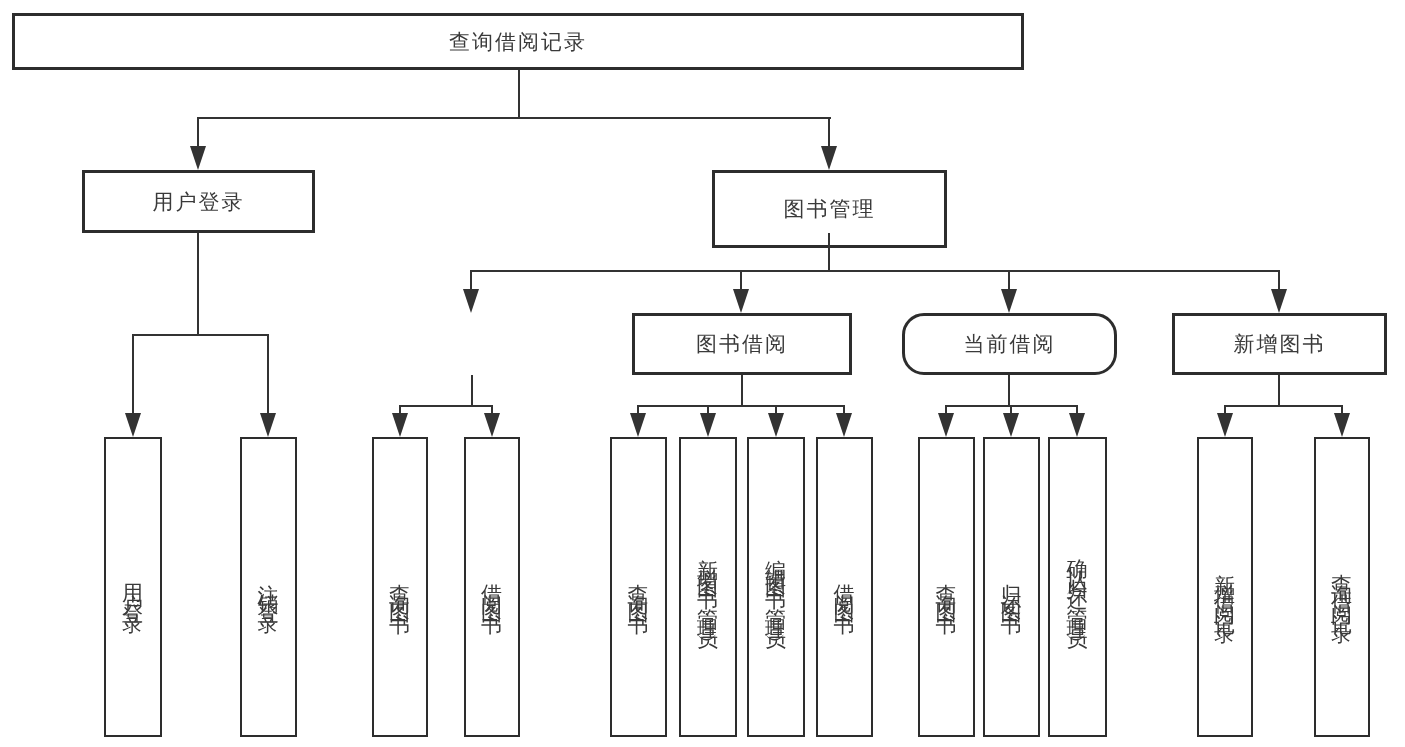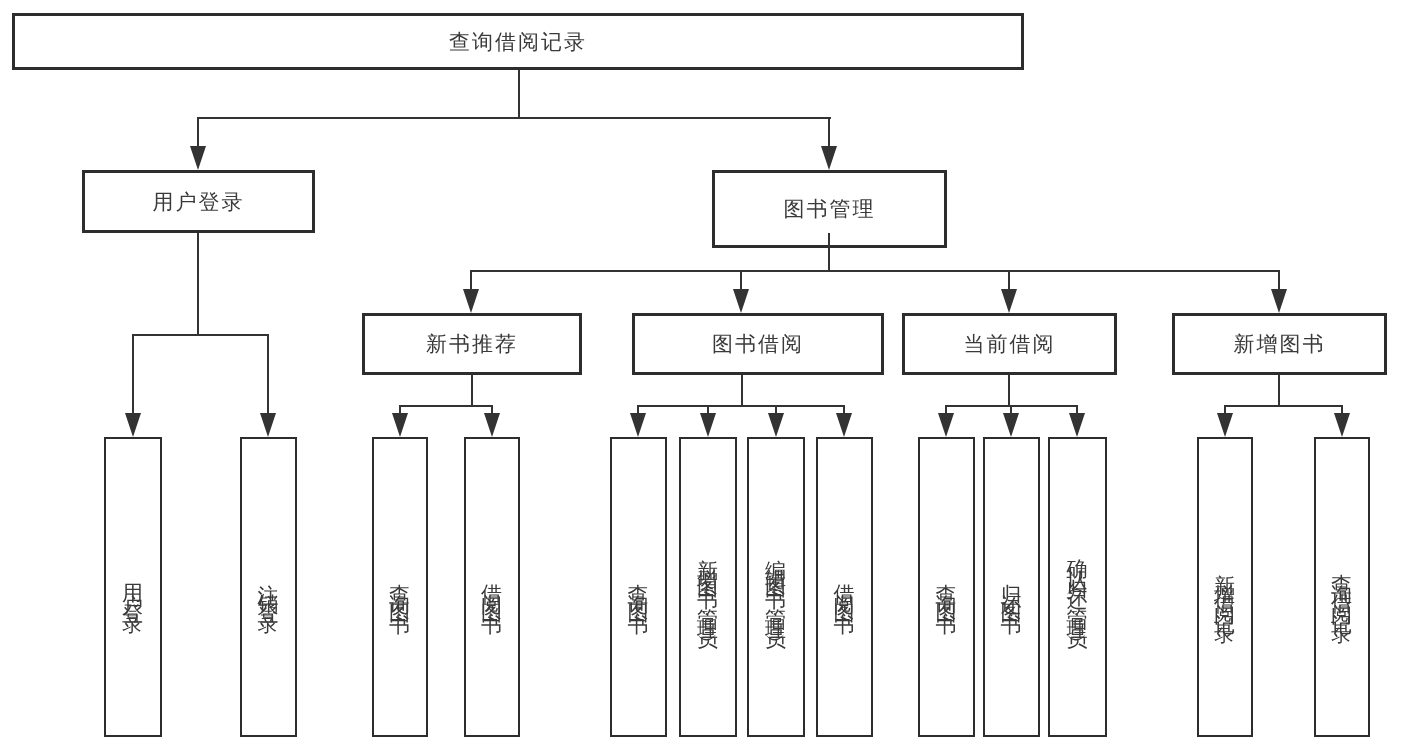--- a/index.html
+++ b/index.html
@@ -79,23 +79,22 @@
   <div class="ln" style="left:470px; top:270px; width:810px; height:2px;"></div>
   <div class="ln" style="left:470px; top:271px; width:2px; height:20px;"></div>
   <div class="ln" style="left:740px; top:271px; width:2px; height:20px;"></div>
   <div class="ln" style="left:1008px; top:271px; width:2px; height:20px;"></div>
   <div class="ln" style="left:1278px; top:271px; width:2px; height:20px;"></div>
   <div class="arr" style="left:463px; top:289px;"></div>
   <div class="arr" style="left:733px; top:289px;"></div>
   <div class="arr" style="left:1001px; top:289px;"></div>
   <div class="arr" style="left:1271px; top:289px;"></div>
 
-  <div class="box" style="left:362px; top:313px; width:220px; height:62px;">新书推荐</div>
-  <div class="box" style="left:632px; top:313px; width:252px; height:62px;">图书借阅</div>
-  <div class="box" style="left:902px; top:313px; width:215px; height:62px;">当前借阅</div>
+  <div class="box" style="left:632px; top:313px; width:220px; height:62px;">图书借阅</div>
+  <div class="box" style="left:902px; top:313px; width:215px; height:62px;border-radius:22px;">当前借阅</div>
   <div class="box" style="left:1172px; top:313px; width:215px; height:62px;">新增图书</div>
 
   <div class="ln" style="left:471px; top:375px; width:2px; height:31px;"></div>
   <div class="ln" style="left:399px; top:405px; width:94px; height:2px;"></div>
   <div class="ln" style="left:399px; top:406px; width:2px; height:9px;"></div>
   <div class="ln" style="left:491px; top:406px; width:2px; height:9px;"></div>
   <div class="arr" style="left:392px; top:413px;"></div>
   <div class="arr" style="left:484px; top:413px;"></div>
 
   <div class="ln" style="left:741px; top:375px; width:2px; height:31px;"></div>

